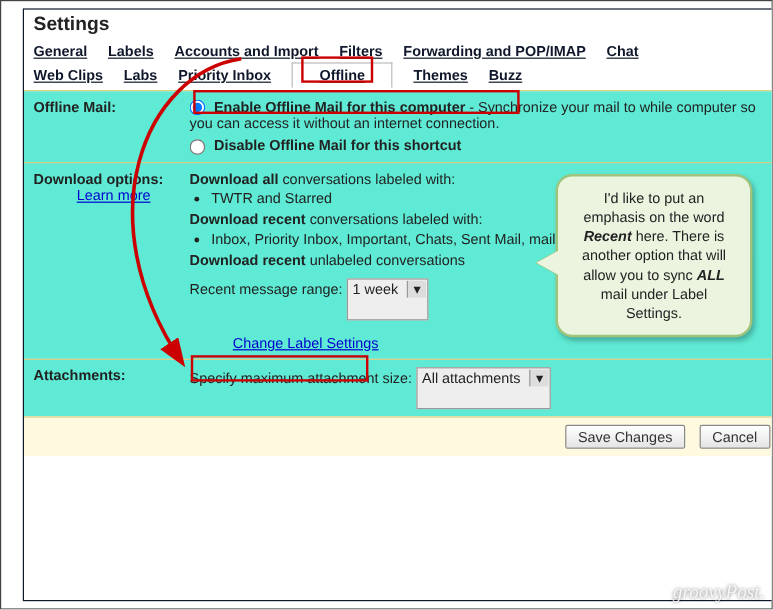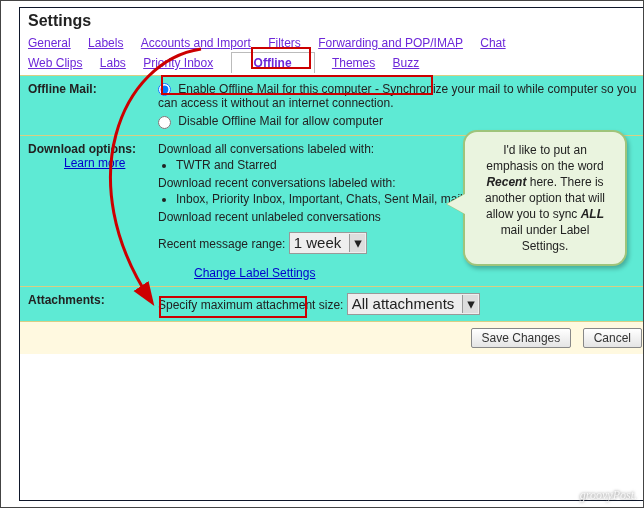--- a/index.html
+++ b/index.html
@@ -30,24 +30,25 @@
     padding: 4px 8px 2px 8px;
     font-size: 16px;
     font-weight: bold;
     color: #222;
   }
   .tabs {
     padding: 2px 8px 2px 8px;
     line-height: 18px;
   }
   .tabs a, .tabs span.tab {
-    color: #6d28d9;
+    color: #0f172a;
     text-decoration: underline;
     margin-right: 14px;
     display: inline-block;
+    font-weight: bold;
   }
   .tabs .active {
     background: #fff;
     color: #000;
     text-decoration: none;
     font-weight: bold;
     border-top: 1px solid #bbb;
     border-left: 1px solid #bbb;
     border-right: 1px solid #bbb;
     padding: 1px 22px;
@@ -68,29 +69,29 @@
   table.settings > tbody > tr > td {
     vertical-align: top;
     padding: 6px 8px;
   }
   td.label-col {
     width: 130px;
     font-weight: bold;
     color: #222;
   }
   a.link { color: #0000cc; text-decoration: underline; margin-left: 36px; }
-  .bold { font-weight: normal; }
+  .bold { font-weight: bold; }
   ul.bullets { margin: 2px 0 4px 18px; padding: 0; }
   ul.bullets li { margin: 0; padding: 0; }
   .select-wrap {
     display: inline-block;
     border: 1px solid #999;
     background: #eee;
-    padding: 1px 1px 1px 4px;
-    font-size: 15px;
+    padding: 1px 1px 18px 4px;
+    font-size: 12px;
   }
   .select-wrap .arrow-btn {
     display: inline-block;
     width: 16px;
     text-align: center;
     background: #ddd;
     border-left: 1px solid #999;
     margin-left: 4px;
   }
   .footer-btns {
@@ -105,21 +106,21 @@
     background: linear-gradient(#fff,#e4e4e4);
     padding: 2px 10px;
     margin: 0 4px;
     border-radius: 2px;
     font-size: 12px;
     color: #333;
   }
   .callout {
     position: absolute;
     right: 16px;
-    top: 129px;
+    top: 144px;
     width: 164px;
     background: #eaf4df;
     border: 2px solid #9fc47b;
     border-radius: 14px;
     padding: 10px 12px;
     font-size: 12px;
     color: #222;
     text-align: center;
     line-height: 16px;
     box-shadow: 2px 3px 4px rgba(0,0,0,0.25);
@@ -130,21 +131,21 @@
     left: -18px; top: 62px;
     width: 0; height: 0;
     border-top: 10px solid transparent;
     border-bottom: 10px solid transparent;
     border-right: 18px solid #eaf4df;
     filter: drop-shadow(-1px 0 0 #9fc47b);
   }
   .watermark {
     position: absolute;
     right: 6px; bottom: 4px;
-    font-size: 12px;
+    font-size: 16px;
     color: rgba(255,255,255,0.85);
     text-shadow: 0 0 3px rgba(0,0,0,0.6);
     font-style: italic;
     font-family: Georgia, serif;
     z-index: 40;
   }
   svg.arrow-overlay {
     position: absolute;
     left:0; top:0;
     width: 644px; height: 508px;
@@ -180,21 +181,21 @@
         <tbody>
       <tr>
         <td class="label-col">Offline Mail:</td>
         <td>
           <div>
             <input type="radio" checked="" style="">
             <span class="bold">Enable Offline Mail for this computer</span><span> - Synchronize your mail to while computer so you can access it without an internet connection.</span>
           </div>
           <div style="margin-top:4px;">
             <input type="radio" style="">
-            <span class="bold">Disable Offline Mail for allow computer</span>
+            <span class="bold">Disable Offline Mail for this shortcut</span>
           </div>
         </td>
       </tr>
 
       <tr>
         <td class="label-col">
           <span>Download options:</span><br>
           <a href="#" class="link" style="font-weight:normal">Learn more</a>
         </td>
         <td>

